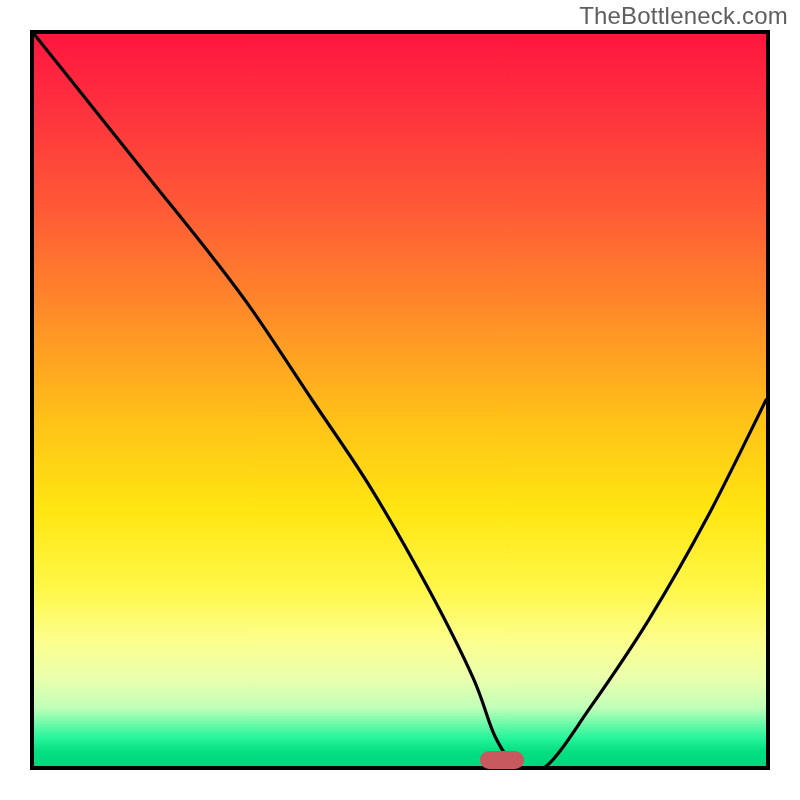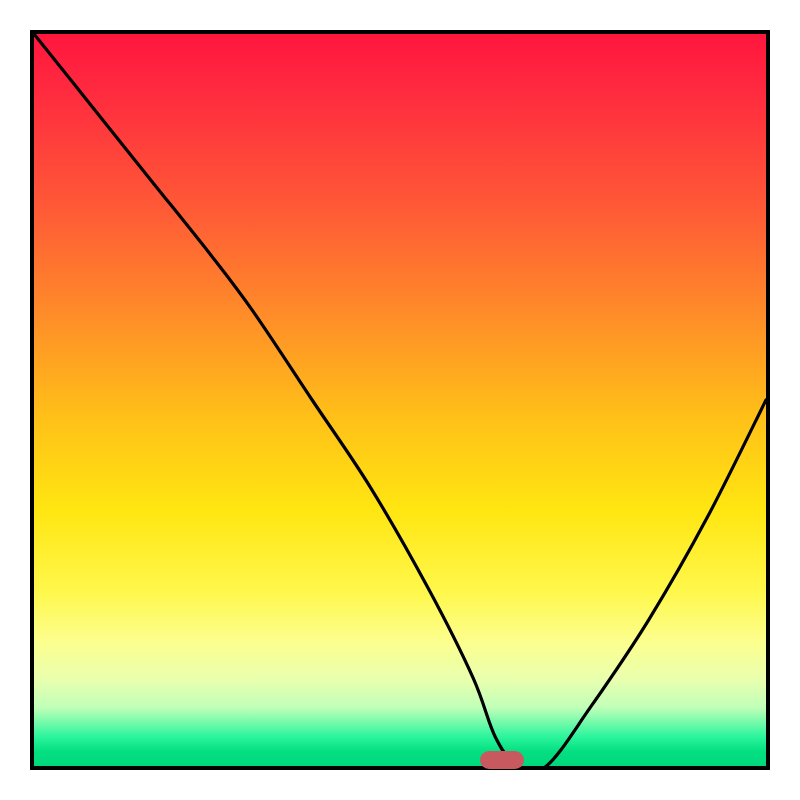--- a/index.html
+++ b/index.html
@@ -68,20 +68,21 @@
     background: #c85a5f;
     border-radius: 9px;
     transform: translate(-50%, -50%);
   }
 </style>
 </head>
 <body>
 
 <div class="container">
 
+  <div class="watermark">TheBottleneck.com</div>
 
   <div class="plot-frame">
 
     <div class="gradient-bg"></div>
 
     <svg class="curve" viewBox="0 0 732 732" preserveAspectRatio="none">
       <path id="curve-path" fill="none" stroke="#000" stroke-width="3.2" stroke-linecap="round" stroke-linejoin="round" d="M 0 0 C 9.76 12.199999999999989, 39.040000000000006 48.79999999999994, 58.56 73.19999999999993 C 78.08 97.59999999999992, 97.60000000000001 121.99999999999996, 117.12 146.39999999999998 C 136.64000000000001 170.79999999999998, 158.60000000000002 197.64000000000001, 175.68 219.60000000000002 C 192.76 241.56000000000003, 202.51999999999998 253.76000000000002, 219.6 278.16 C 236.68 302.56, 258.64000000000004 336.72, 278.16 366 C 297.68 395.28, 317.20000000000005 422.12, 336.72 453.84 C 356.24 485.55999999999995, 378.20000000000005 524.5999999999999, 395.28000000000003 556.3199999999999 C 412.36 588.04, 428.21999999999997 619.76, 439.2 644.16 C 450.18 668.56, 453.84000000000003 688.08, 461.16 702.72 C 468.48 717.36, 474.58000000000004 727.12, 483.12 732 C 491.65999999999997 736.88, 500.2 741.76, 512.4 732 C 524.6 722.24, 539.24 697.84, 556.32 673.44 C 573.4000000000001 649.0400000000001, 595.36 617.32, 614.88 585.6 C 634.4 553.88, 653.9200000000001 519.72, 673.44 483.12 C 692.96 446.52, 722.24 385.52, 732 366"></path>
     </svg>
 
     <div id="marker" class="marker" style="left: 468.48px; top: 726px;"></div>

